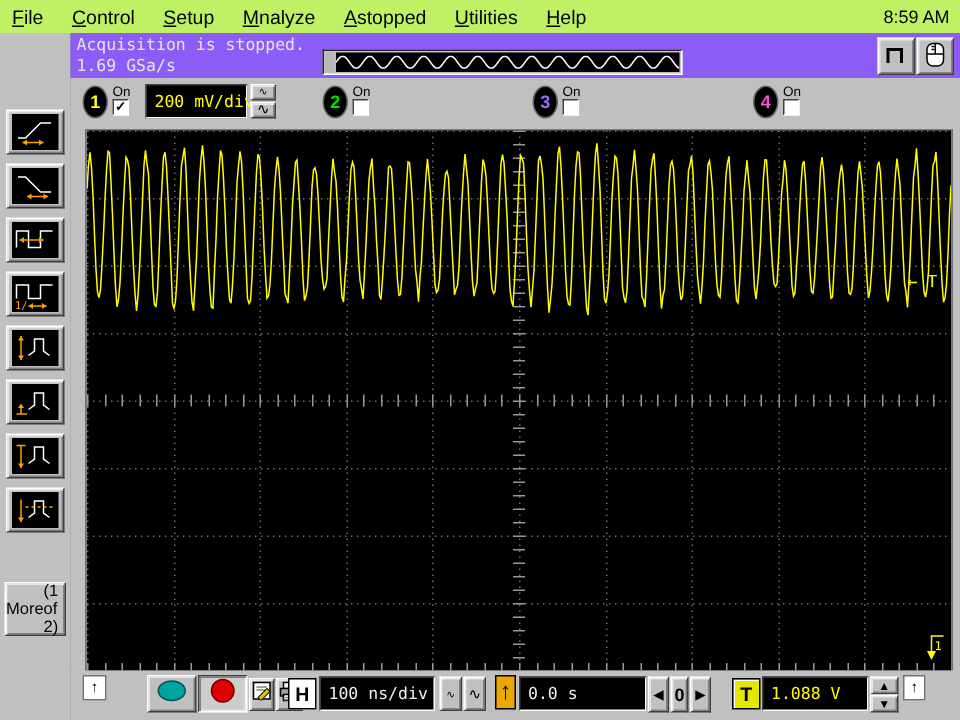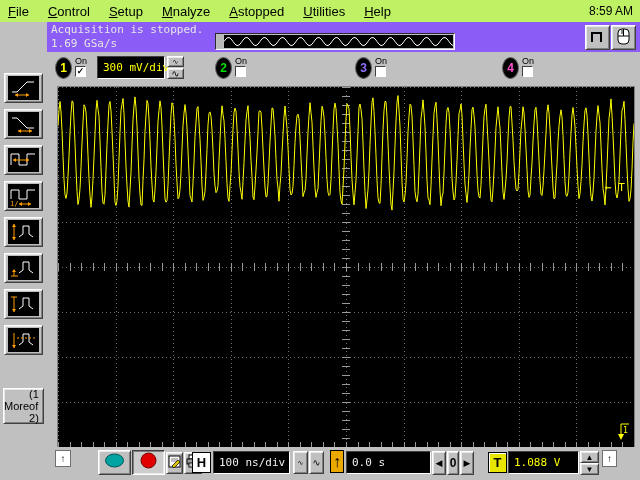--- a/index.html
+++ b/index.html
@@ -179,21 +179,21 @@
     </div>
   </div>
 
   <div id="chrow" class="abs">
 
     <div class="ch-oval abs" style="left:8px;top:5px;color:#ffff00">1</div>
     <div class="on-wrap abs" style="left:28px;top:5px">
       <span class="on-label">On</span>
       <span class="chk">✓</span>
     </div>
-    <div class="lcd yellow abs" style="left:50px;top:4px;width:68px;height:23px">300 mV/div</div>
+    <div class="lcd yellow abs" style="left:50px;top:4px;width:68px;height:23px">200 mV/div</div>
     <div class="btn abs spin" style="left:120px;top:4px;width:17px;height:11px">
         <span style="font-size:7px">∿</span>
       </div>
     <div class="btn abs spin" style="left:120px;top:16px;width:17px;height:11px">
         <span style="font-size:10px">∿</span>
       </div>
 
     <div class="ch-oval abs" style="left:168px;top:5px;color:#00dd00">2</div>
     <div class="on-wrap abs" style="left:188px;top:5px">
       <span class="on-label">On</span>

